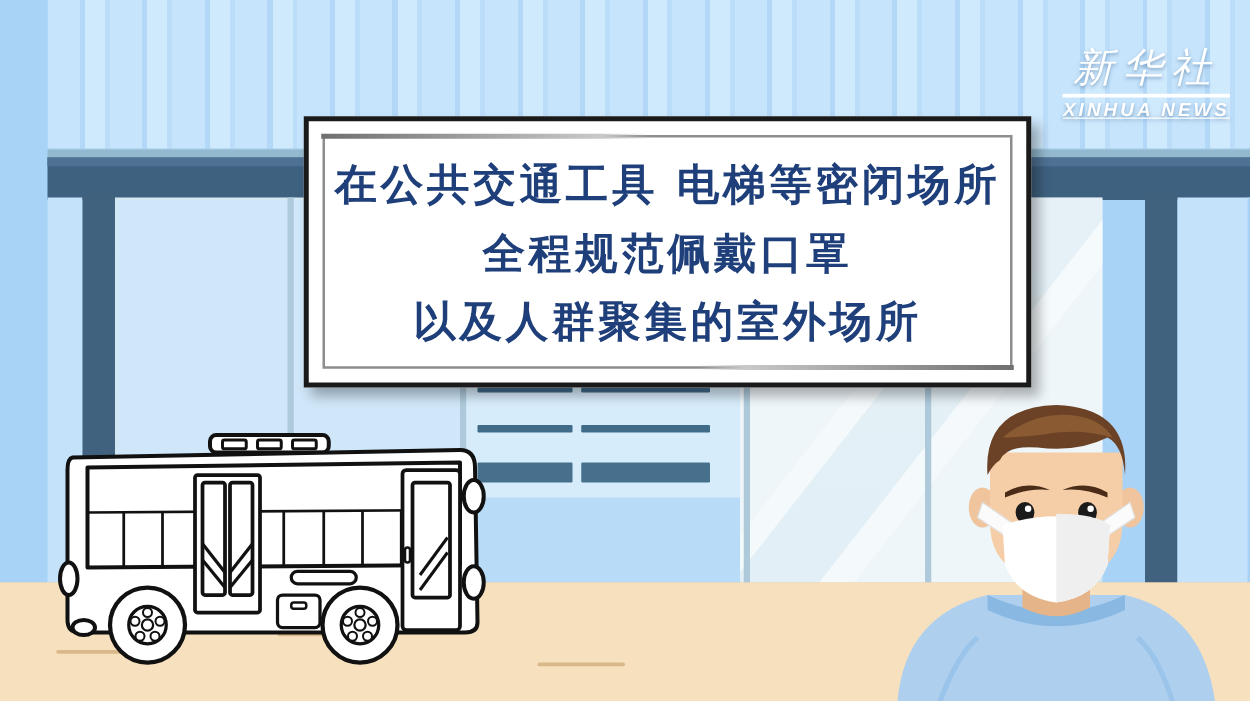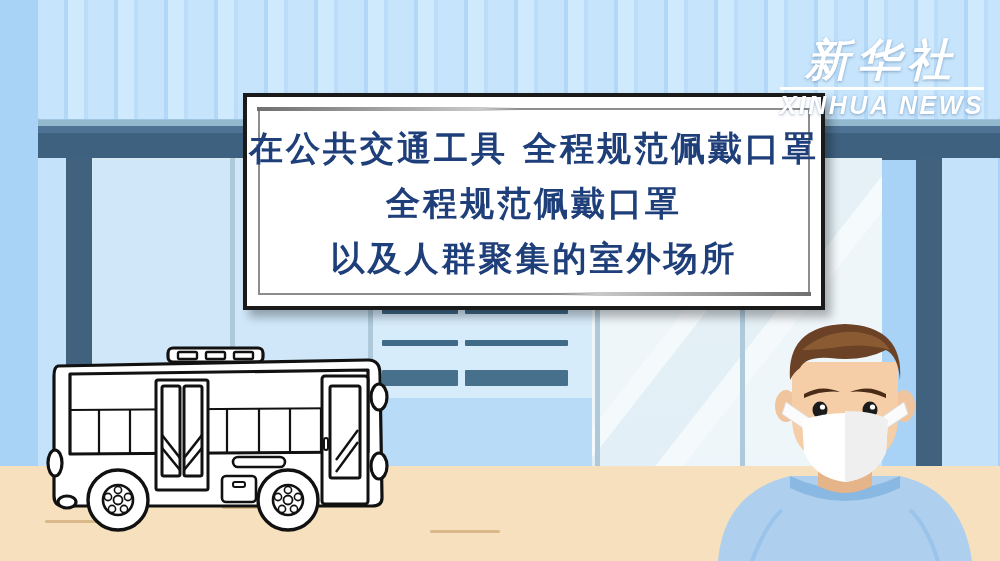--- a/index.html
+++ b/index.html
@@ -164,29 +164,29 @@
   
   .man{ position:absolute; left:690px; top:310px; width:320px; height:251px; z-index:16; }
 
   
   .logo{
     position:absolute; right:16px; top:38px; z-index:40;
     text-align:center; color:#fff;
     text-shadow:0 1px 3px rgba(40,80,130,.45);
   }
   .logo-cn{
-    font-size:44px; font-weight:700; font-style:italic;
+    font-size:32px; font-weight:400; font-style:italic;
     letter-spacing:7px; line-height:1;
     font-family:"DejaVu Sans","Liberation Sans",sans-serif;
     padding-bottom:3px;
   }
   .logo-rule{ height:3px; background:#fff; margin:2px 0 3px 0; border-radius:1px; }
   .logo-en{
-    font-size:25px; font-weight:700; font-style:italic;
-    letter-spacing:2.5px; line-height:1;
+    font-size:15px; font-weight:700; font-style:italic;
+    letter-spacing:2.5px; line-height:1;text-decoration:underline;
   }
 </style>
 </head>
 <body>
 
 <div class="stage">
 
   <div class="sky"></div>
   <div class="canopy"></div>
   <div class="canopy-shadow"></div>
@@ -347,21 +347,21 @@
       <path d="M214 92 L188 110 L188 124 L218 104 Z" fill="#fbfbfb" stroke="#e0e0e0" stroke-width="1"></path>
 
       <path d="M112 110 Q155 96 198 110 L196 142 Q186 168 155 172 Q124 168 114 142 Z" fill="#ffffff"></path>
       <path d="M155 101 Q186 101 198 110 L196 142 Q186 168 155 172 Z" fill="#efefef"></path>
     </svg>
   </div>
 
   <div class="sign">
     <div class="sign-inner"></div>
     <div class="sign-lines">
-      <div class="sline">在公共交通工具 全程规范佩戴口罩</div>
+      <div class="sline">在公共交通工具 电梯等密闭场所</div>
       <div class="sline">全程规范佩戴口罩</div>
       <div class="sline">以及人群聚集的室外场所</div>
     </div>
   </div>
 
   <div class="logo">
     <div class="logo-cn">新华社</div>
     <div class="logo-rule"></div>
     <div class="logo-en">XINHUA NEWS</div>
   </div>

